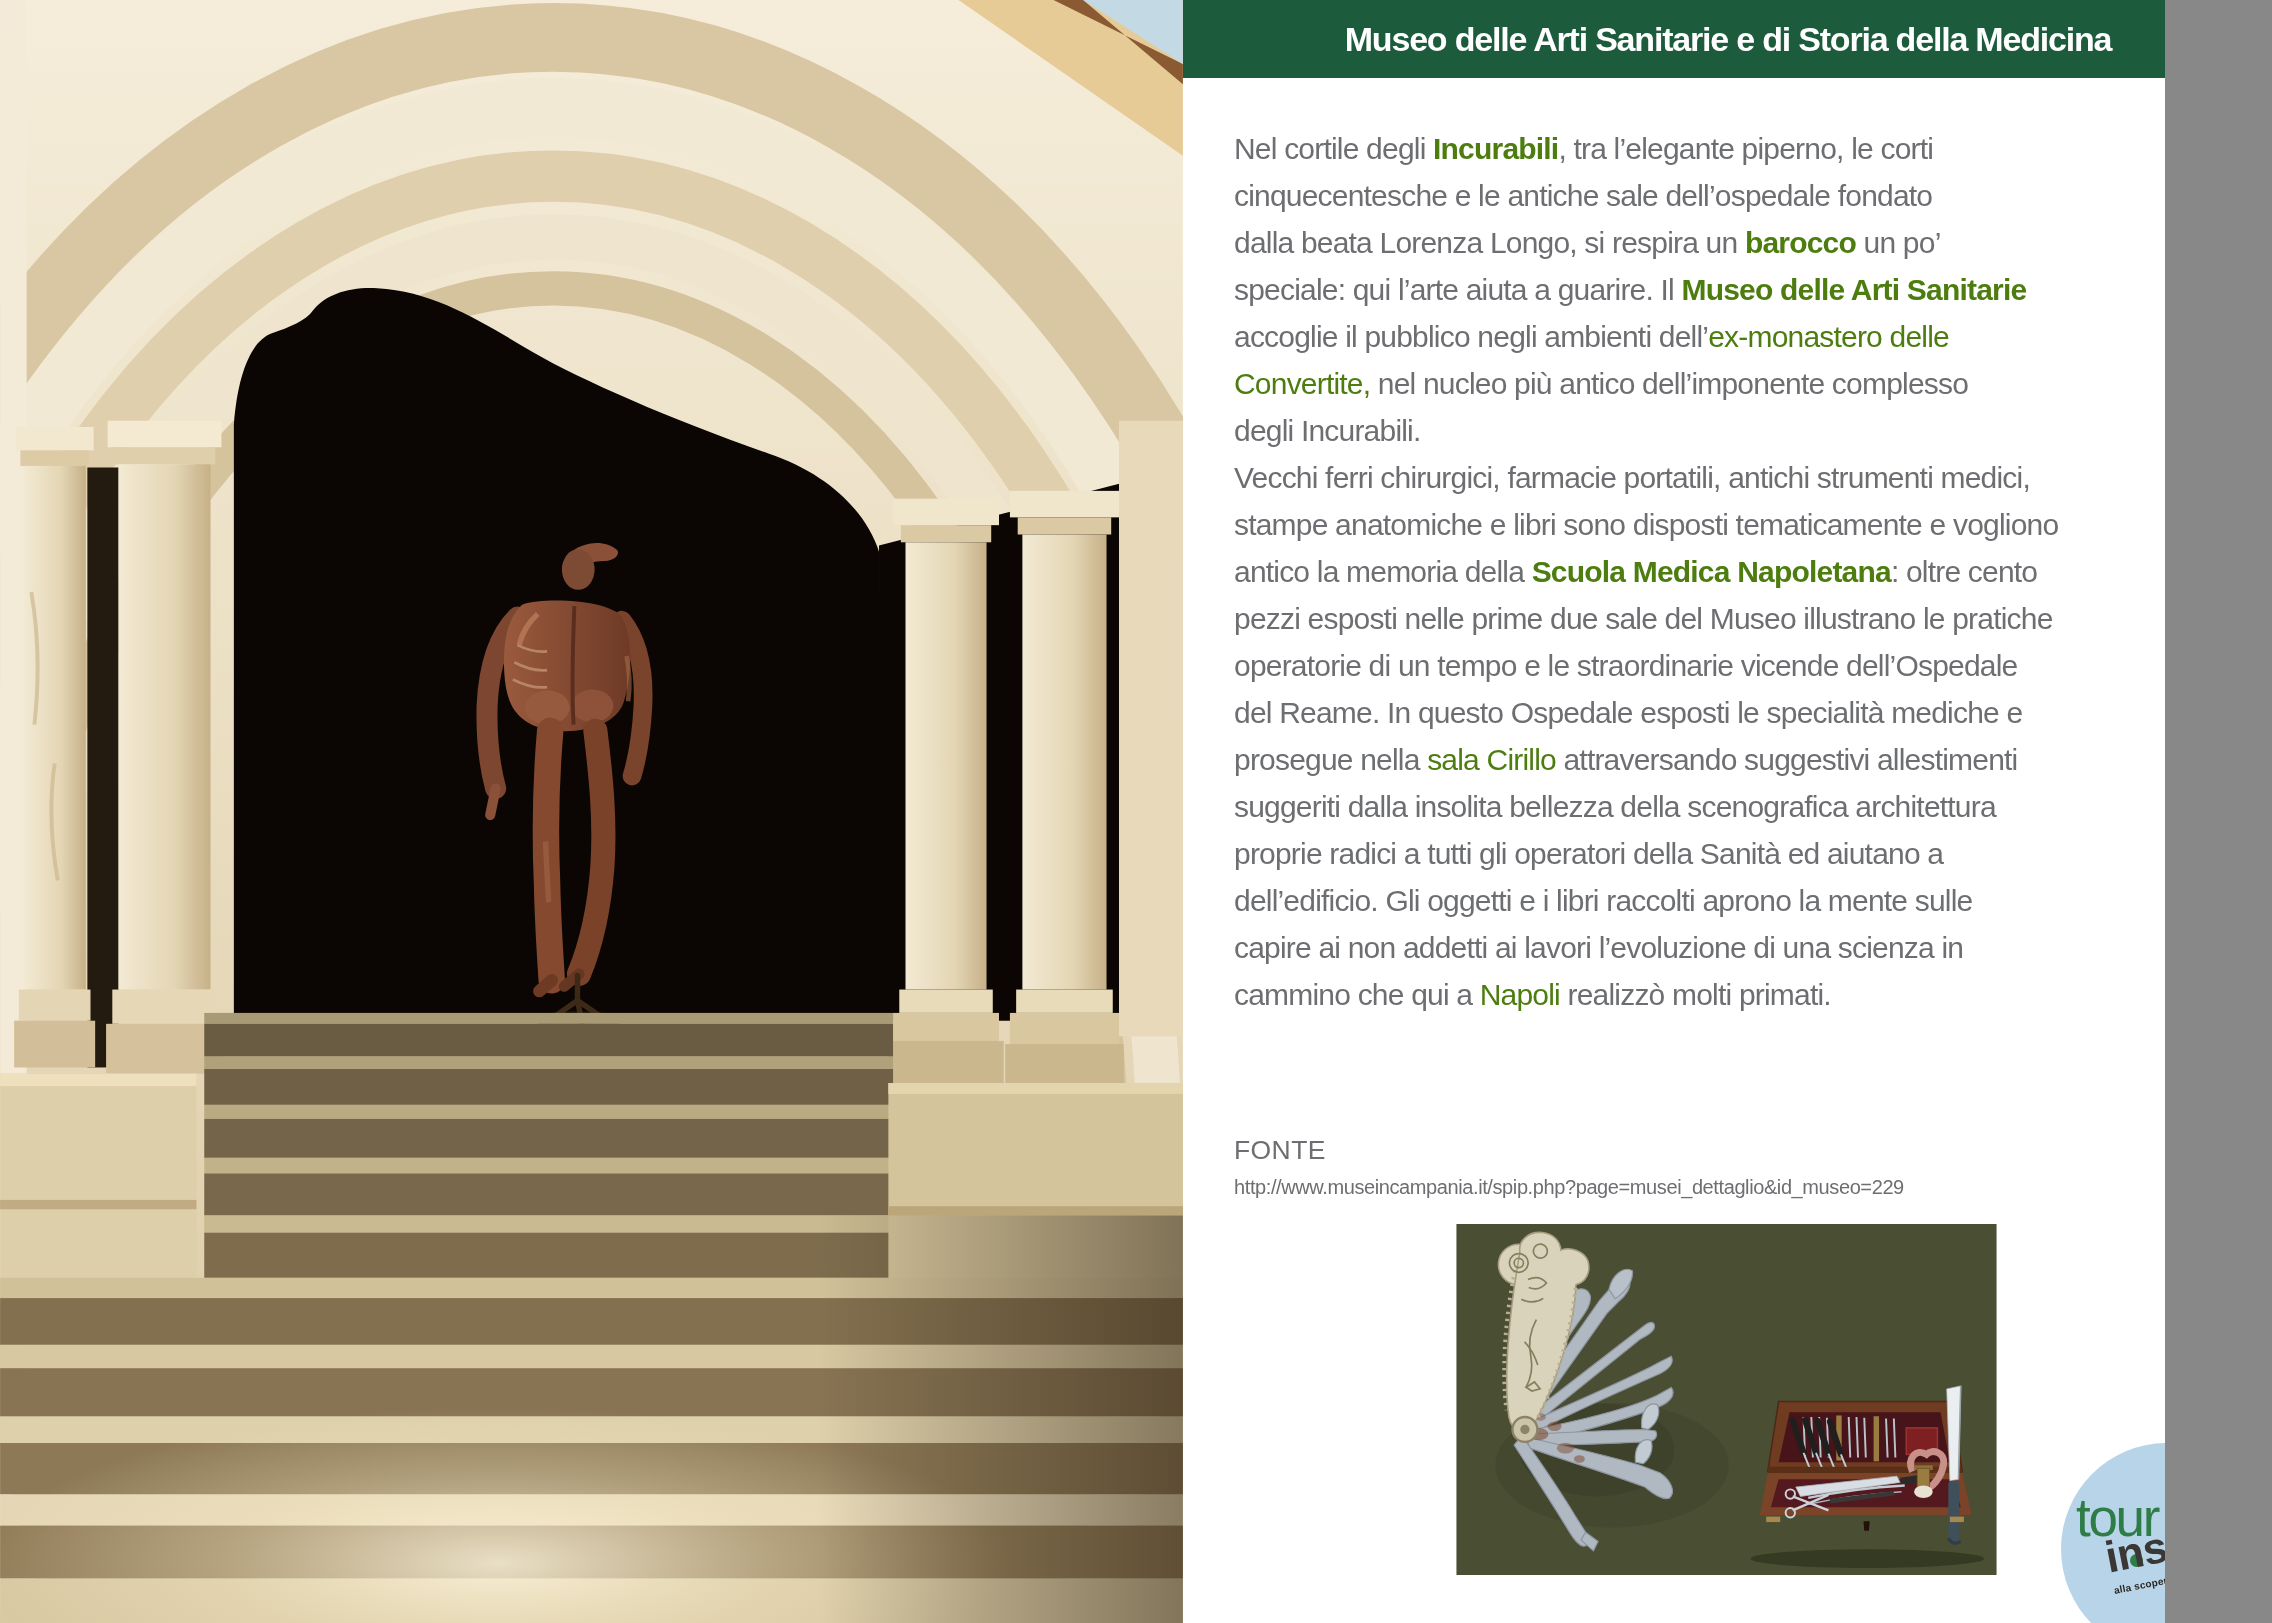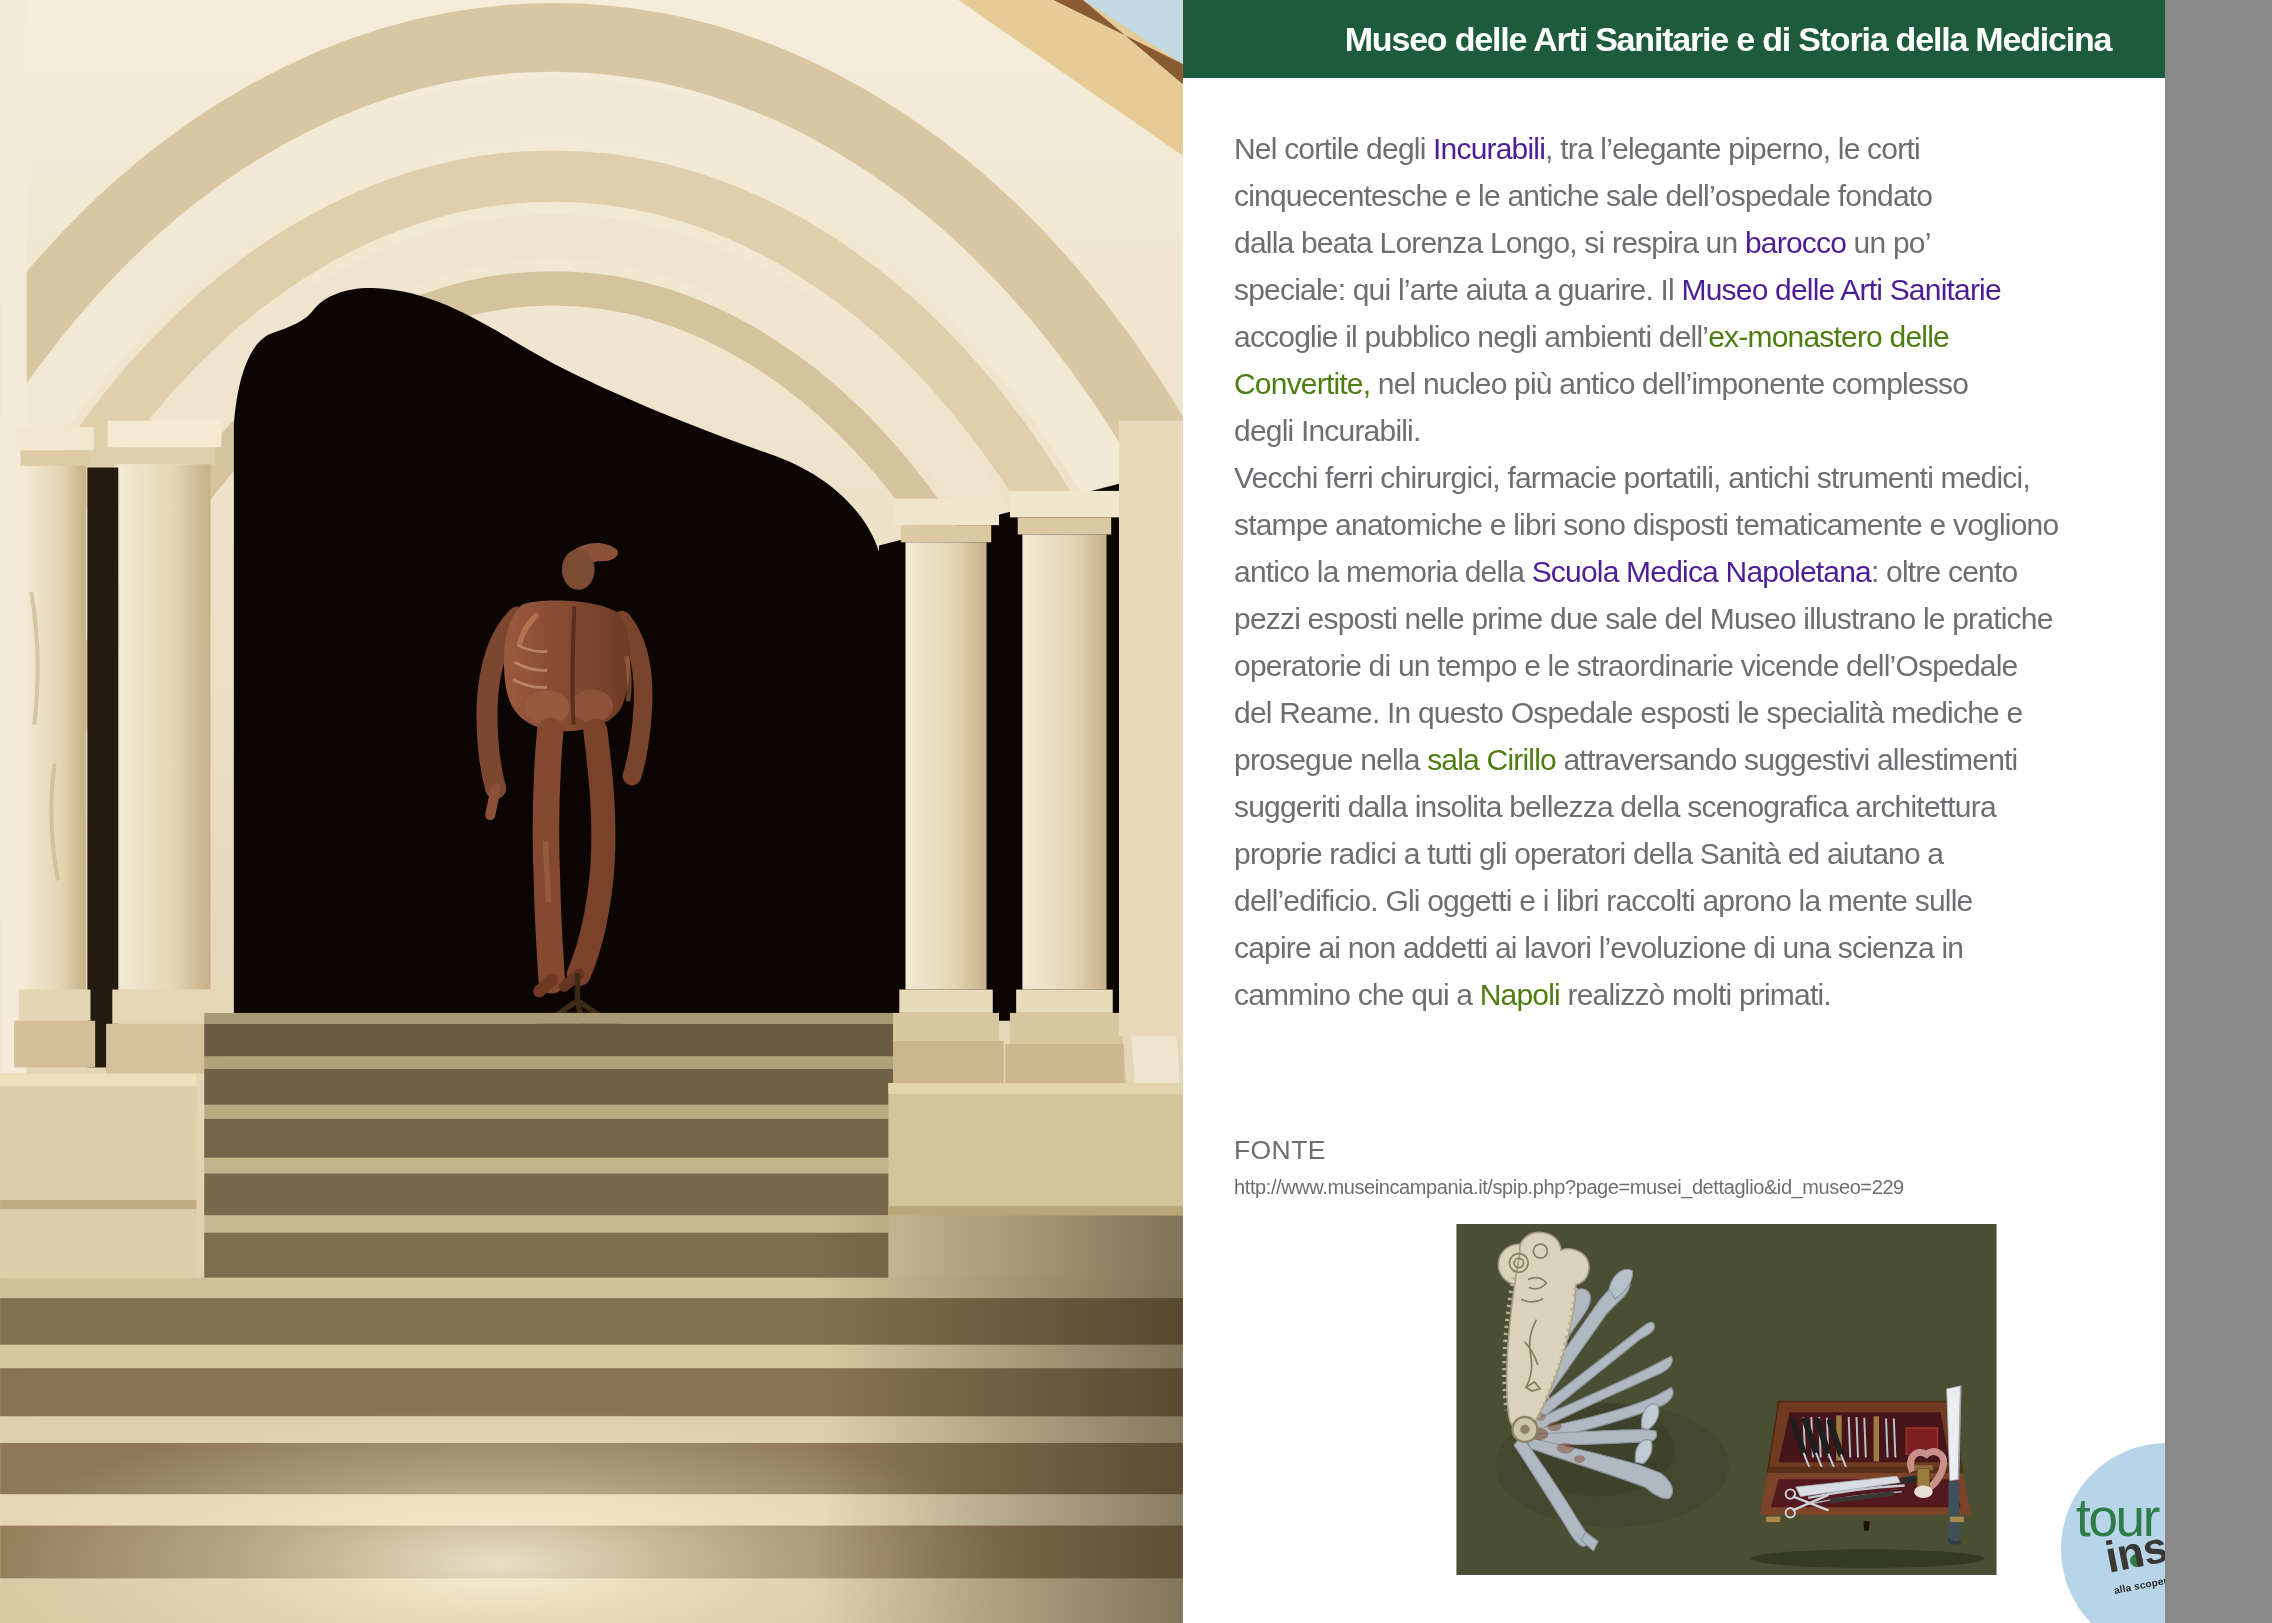--- a/index.html
+++ b/index.html
@@ -18,21 +18,21 @@
   }
   .header-bar h1{
     margin:0;color:#ffffff;font-size:34px;font-weight:bold;letter-spacing:-1.2px;white-space:nowrap;
   }
   .article{
     position:absolute;left:51px;top:125px;width:1029px;
     color:#6d6e71;font-size:30px;letter-spacing:-0.8px;line-height:47px;
   }
   .article .tline{white-space:nowrap;height:47px;}
   .seg-n{color:#6d6e71;}
-  .seg-g{color:#4c1d95;font-weight:normal;}
+  .seg-g{color:#4d7c0f;font-weight:bold;}
   .seg-b{color:#4d7c0f;font-weight:normal;}
   .fonte{position:absolute;left:51px;top:1132px;color:#6d6e71;}
   .fonte-label{font-size:26.5px;letter-spacing:0.4px;line-height:37px;}
   .fonte-url{font-size:20px;letter-spacing:-0.4px;line-height:37px;white-space:nowrap;text-align:center;}
   .figure{position:absolute;left:273px;top:1224px;width:541px;height:351px;}
   
   .logo{
     position:absolute;left:2061px;top:1443px;width:212px;height:212px;border-radius:50%;
     background:#b7d4e8;
   }

